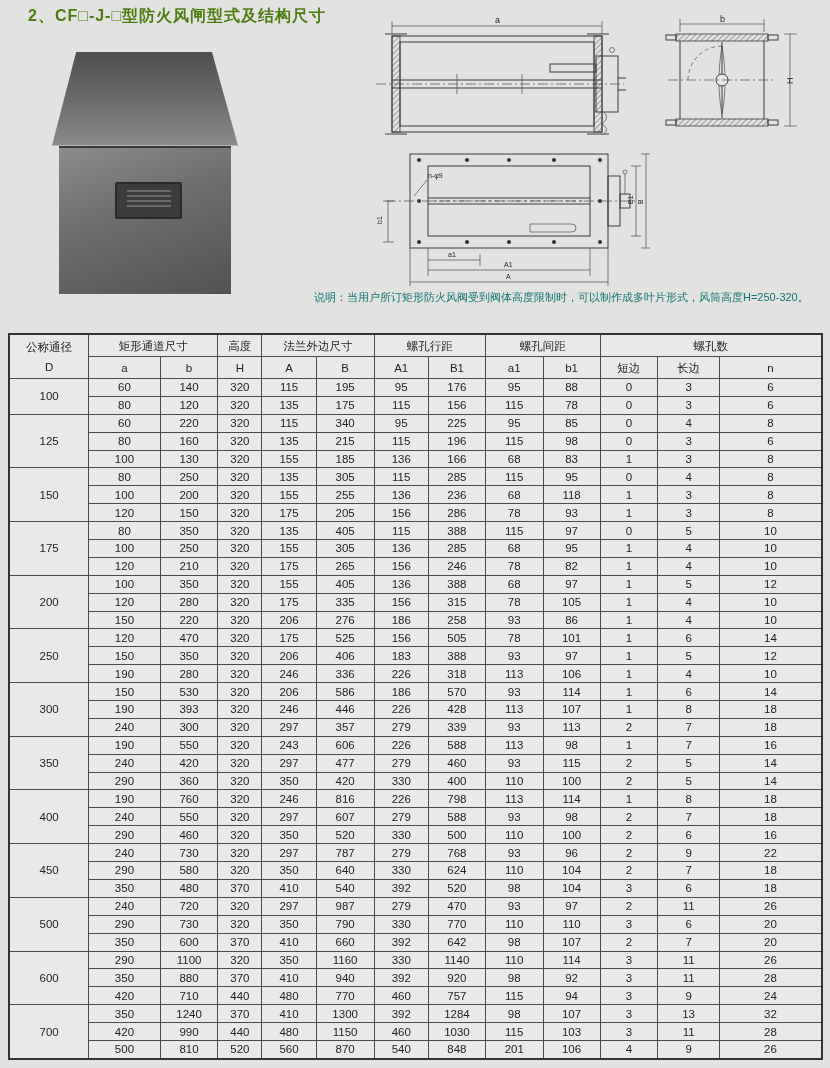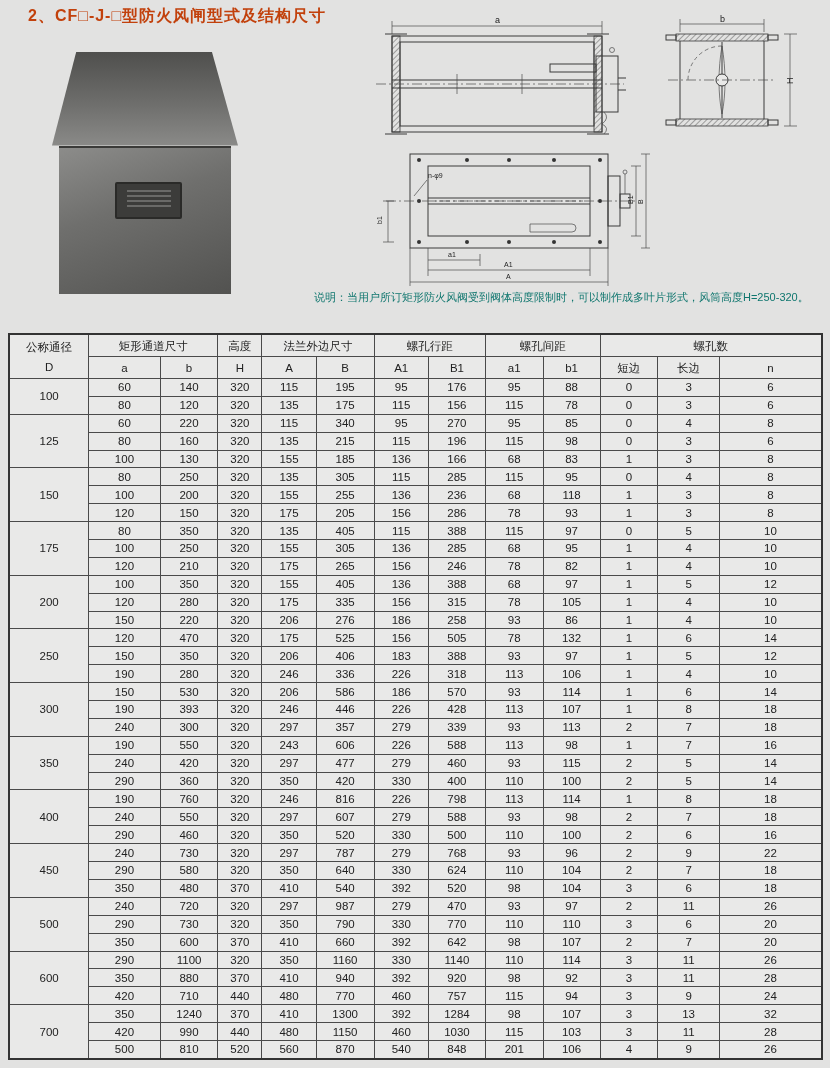--- a/index.html
+++ b/index.html
@@ -5,21 +5,21 @@
   html,body{margin:0;padding:0;}
   body{
     width:830px;height:1068px;position:relative;overflow:hidden;
     background:#e2e2e1;
     font-family:"Liberation Sans","DejaVu Sans",sans-serif;
     color:#1c1c1c;
   }
   
   .page-title{
     position:absolute;left:28px;top:6px;
-    font-size:16px;font-weight:bold;letter-spacing:1px;color:#c2410c;
+    font-size:16px;font-weight:bold;letter-spacing:1px;color:#4d7c0f;
   }
   
   .photo{position:absolute;left:52px;top:52px;width:186px;height:240px;}
   .photo .top-face{
     position:absolute;left:0;top:0;width:100%;height:39%;
     clip-path:polygon(13% 0,86% 0,100% 100%,0 100%);
     background:linear-gradient(180deg,#4f4f4d 0%,#6e6e6c 55%,#8a8a88 100%);
   }
   .photo .front-face{
     position:absolute;left:4%;top:39%;width:92%;height:61%;
@@ -299,21 +299,21 @@
         <td>6</td>
       </tr>
       <tr class="group-start">
         <td rowspan="3" class="dcell">125</td>
         <td>60</td>
         <td>220</td>
         <td>320</td>
         <td>115</td>
         <td>340</td>
         <td>95</td>
-        <td>270</td>
+        <td>225</td>
         <td>95</td>
         <td>85</td>
         <td>0</td>
         <td>4</td>
         <td>8</td>
       </tr>
       <tr>
         <td>80</td>
         <td>160</td>
         <td>320</td>
@@ -473,21 +473,21 @@
       <tr class="group-start">
         <td rowspan="3" class="dcell">250</td>
         <td>120</td>
         <td>470</td>
         <td>320</td>
         <td>175</td>
         <td>525</td>
         <td>156</td>
         <td>505</td>
         <td>78</td>
-        <td>132</td>
+        <td>101</td>
         <td>1</td>
         <td>6</td>
         <td>14</td>
       </tr>
       <tr>
         <td>150</td>
         <td>350</td>
         <td>320</td>
         <td>206</td>
         <td>406</td>

